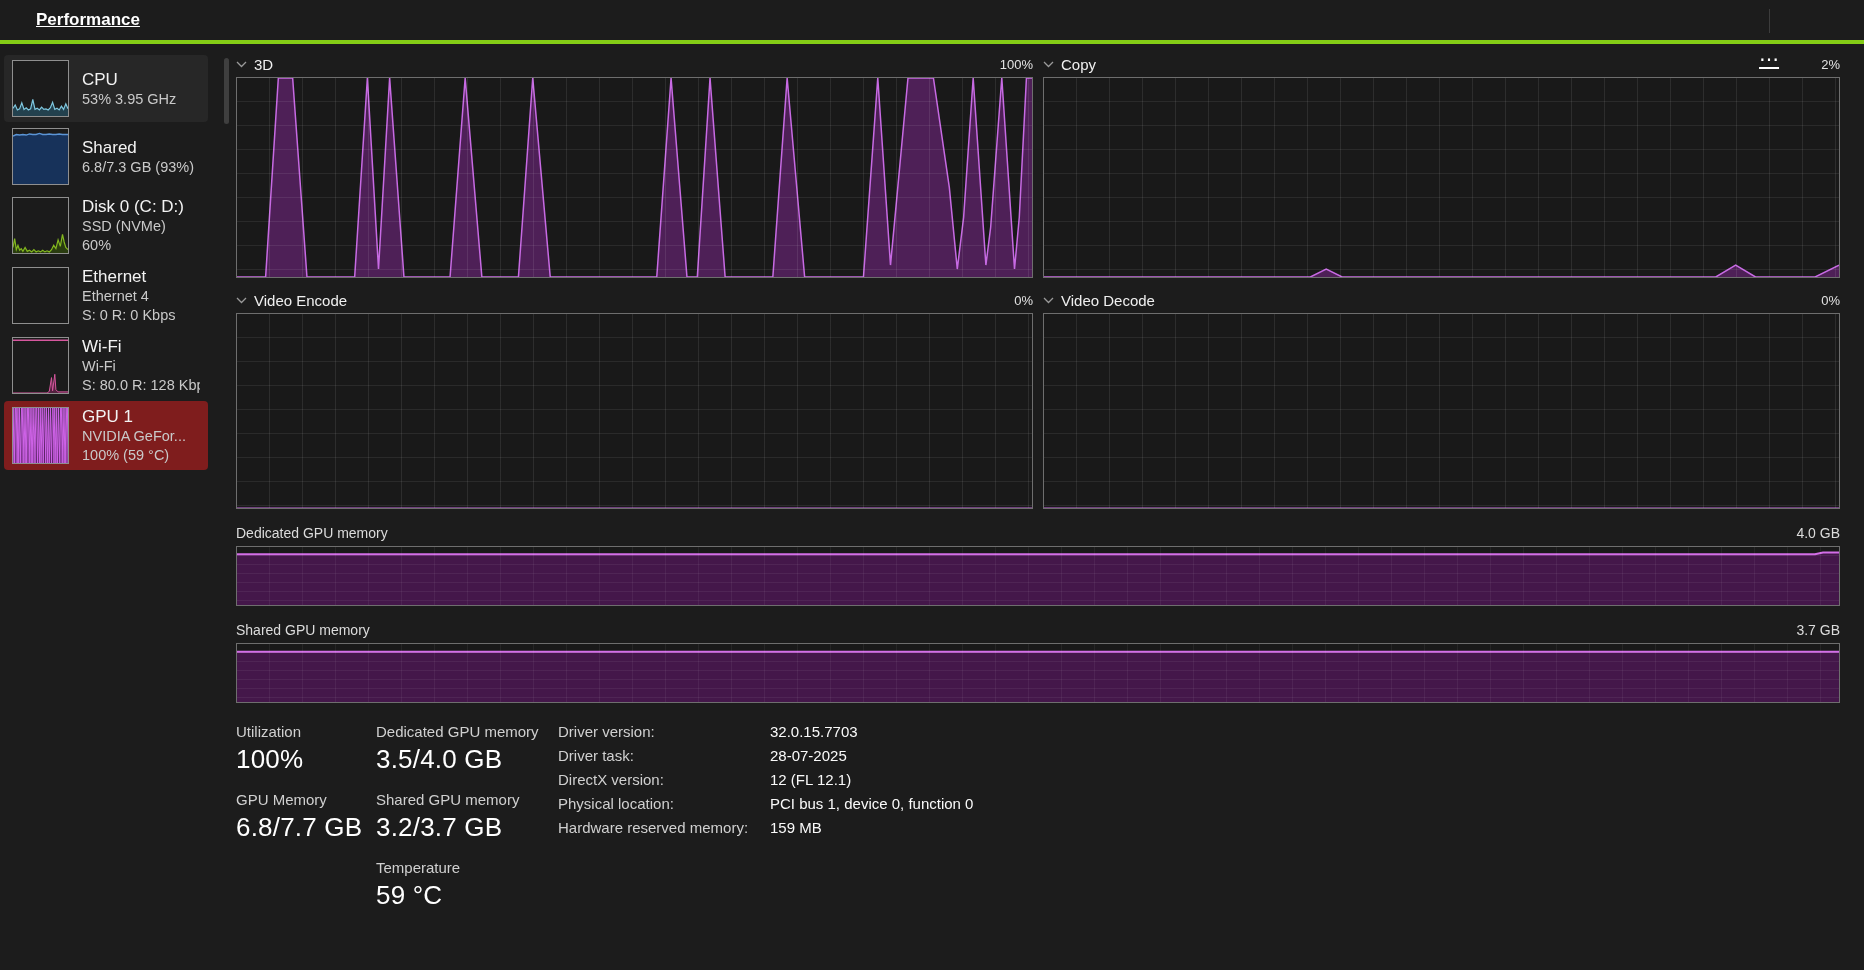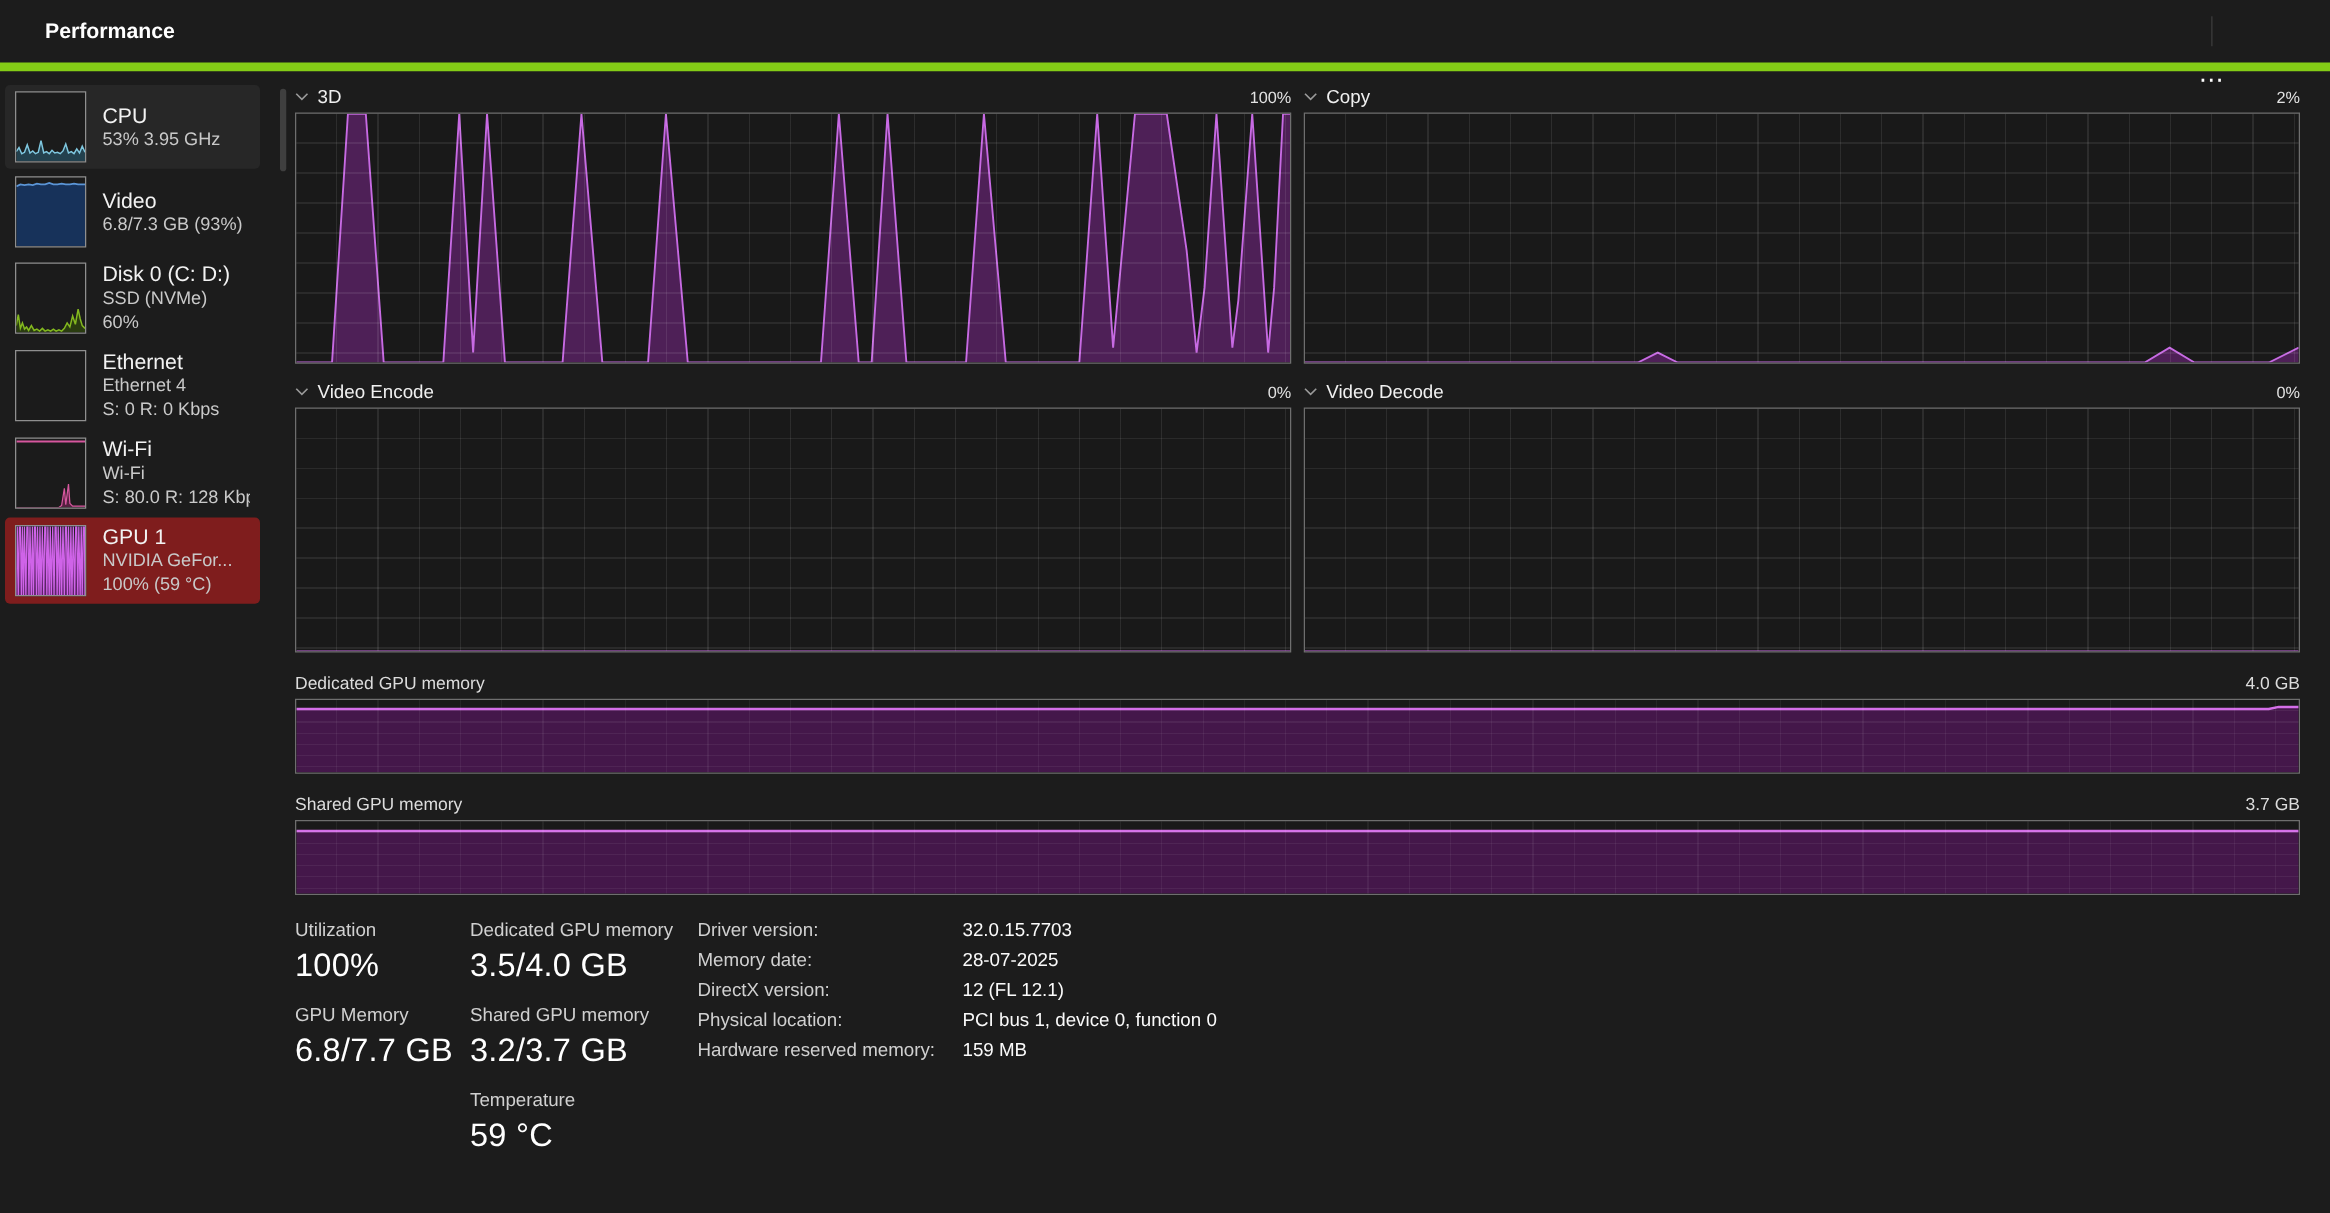--- a/index.html
+++ b/index.html
@@ -3,22 +3,22 @@
 <meta charset="utf-8">
 <style>
   * { box-sizing: border-box; }
   html,body { margin:0; padding:0; }
   body {
     width:1864px; height:970px; overflow:hidden;
     background:#1c1c1c; color:#ffffff;
     font-family:"Liberation Sans", sans-serif;
   }
   
-  .topbar { height:57px; display:flex; align-items:center; justify-content:space-between;
-            padding:0 26px 0 36px; border-bottom:7px solid #84cc16; }
+  .topbar { height:44px; display:flex; align-items:center; justify-content:space-between;
+            padding:0 26px 0 36px; border-bottom:4px solid #84cc16;text-decoration:underline; }
   .topbar-title { font-size:17px; font-weight:700; }
   .topbar-right { display:flex; align-items:center; gap:12px;flex-direction:column; }
   .run-btn { display:flex; align-items:center; gap:10px; background:none; border:none;
              color:#ffffff; font-size:15px; font-family:inherit; cursor:pointer; padding:6px 10px; border-radius:4px; }
   .vdivider { width:1px; height:24px; background:#3c3c3c; }
   .more-btn { background:none; border:none; color:#ffffff; font-size:20px; cursor:pointer; padding:2px 10px; }
   
   .content { display:flex; height:926px; }
   .sidebar { width:212px; flex-shrink:0; padding-top:10px; }
   .side-item { display:flex; align-items:center; gap:13px; padding:5px 8px; margin:1px 4px; border-radius:4px; cursor:pointer; }
@@ -104,21 +104,21 @@
       </div>
     </div>
     <div class="side-item">
       <div class="thumb">
           <div class="thumb-canvas"><svg width="55" height="55" viewBox="0 0 55 55" preserveAspectRatio="none">
               <polygon points="0,55 0,7.149999999999999 3.3,5.5 6.6,6.049999999999997 9.9,5.5 13.2,6.049999999999997 16.5,4.949999999999996 19.8,5.5 23.099999999999998,5.5 26.4,4.399999999999999 29.700000000000003,5.5 33,5.5 36.300000000000004,4.949999999999996 39.6,5.5 42.9,5.5 46.199999999999996,4.949999999999996 49.5,5.5 52.8,5.5 55,5.5 55,55" fill="#17325a"></polygon>
               <polyline points="0,7.149999999999999 3.3,5.5 6.6,6.049999999999997 9.9,5.5 13.2,6.049999999999997 16.5,4.949999999999996 19.8,5.5 23.099999999999998,5.5 26.4,4.399999999999999 29.700000000000003,5.5 33,5.5 36.300000000000004,4.949999999999996 39.6,5.5 42.9,5.5 46.199999999999996,4.949999999999996 49.5,5.5 52.8,5.5 55,5.5" fill="none" stroke="#5b95d6" stroke-width="1.4"></polyline>
             </svg></div>
         </div>
       <div class="side-texts">
-        <div class="side-title">Video</div>
+        <div class="side-title">Shared</div>
         <div class="side-sub">6.8/7.3 GB (93%)</div>
       </div>
     </div>
     <div class="side-item">
       <div class="thumb">
           <div class="thumb-canvas"><svg width="55" height="55" viewBox="0 0 55 55" preserveAspectRatio="none">
               <polygon points="0,55 0,49.5 1.65,40.7 3.3,51.7 4.95,47.3 6.6,52.25 8.25,50.6 9.9,53.35 12.1,49.5 14.3,53.35 16.5,52.25 18.700000000000003,53.9 20.9,51.7 23.099999999999998,53.9 25.3,52.8 27.5,53.9 29.700000000000003,52.25 31.9,53.9 34.1,52.8 36.300000000000004,53.9 38.5,51.7 40.7,47.3 42.9,50.6 45.099999999999994,41.8 47.3,48.4 49.5,36.3 51.150000000000006,44 52.8,49.5 55,51.7 55,55" fill="#2a3c10"></polygon>
               <polyline points="0,49.5 1.65,40.7 3.3,51.7 4.95,47.3 6.6,52.25 8.25,50.6 9.9,53.35 12.1,49.5 14.3,53.35 16.5,52.25 18.700000000000003,53.9 20.9,51.7 23.099999999999998,53.9 25.3,52.8 27.5,53.9 29.700000000000003,52.25 31.9,53.9 34.1,52.8 36.300000000000004,53.9 38.5,51.7 40.7,47.3 42.9,50.6 45.099999999999994,41.8 47.3,48.4 49.5,36.3 51.150000000000006,44 52.8,49.5 55,51.7" fill="none" stroke="#83b81f" stroke-width="1.2"></polyline>
             </svg></div>
         </div>
@@ -273,21 +273,21 @@
         <div class="stat-label">Dedicated GPU memory</div>
         <div class="stat-value">3.5/4.0 GB</div>
         <div class="stat-label">Shared GPU memory</div>
         <div class="stat-value">3.2/3.7 GB</div>
         <div class="stat-label">Temperature</div>
         <div class="stat-value">59 °C</div>
       </div>
       <div class="info-grid">
         <div class="info-label">Driver version:</div>
         <div class="info-value">32.0.15.7703</div>
-        <div class="info-label">Memory date:</div>
+        <div class="info-label">Driver task:</div>
         <div class="info-value">28-07-2025</div>
         <div class="info-label">DirectX version:</div>
         <div class="info-value">12 (FL 12.1)</div>
         <div class="info-label">Physical location:</div>
         <div class="info-value">PCI bus 1, device 0, function 0</div>
         <div class="info-label">Hardware reserved memory:</div>
         <div class="info-value">159 MB</div>
       </div>
     </div>
   </main>

